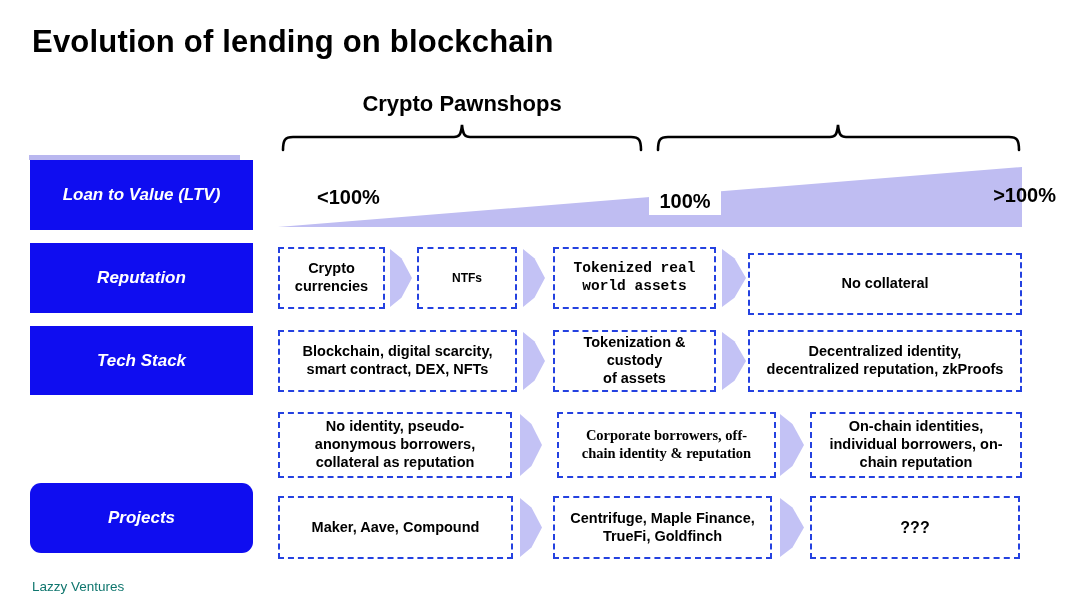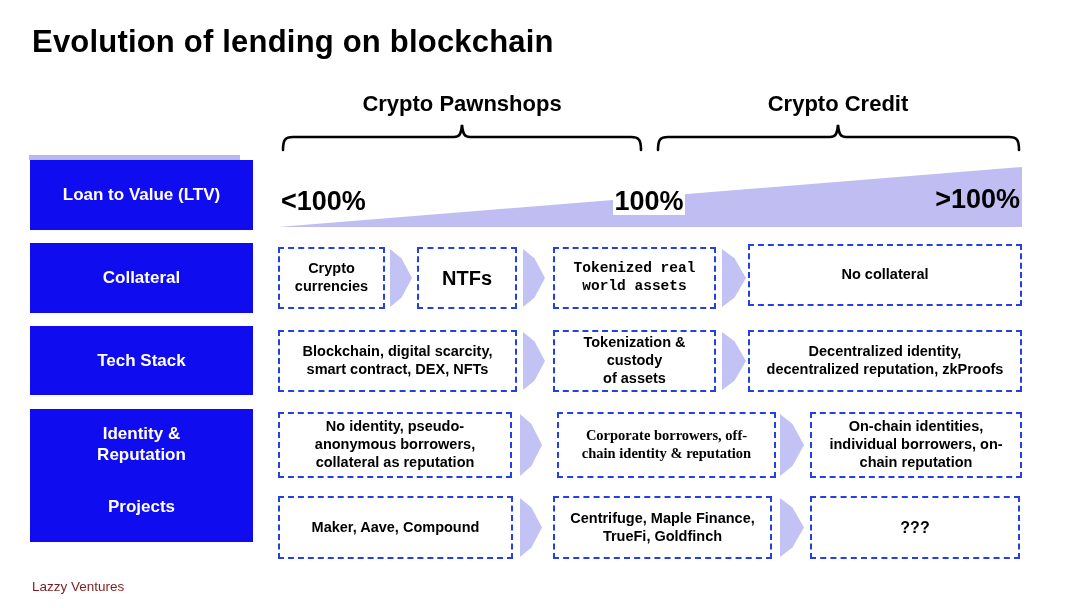--- a/index.html
+++ b/index.html
@@ -11,105 +11,102 @@
   .title{
     left:32px;top:24px;font-size:31px;font-weight:700;letter-spacing:.2px;white-space:nowrap;
   }
   .group-label{
     top:91px;width:260px;text-align:center;font-size:22px;font-weight:700;white-space:nowrap;
   }
   .bracket{stroke:#000;stroke-width:2.6;fill:none;stroke-linecap:round;}
   .rowlabel{
     left:30px;width:223px;height:70px;background:#0f0df0;color:#fff;
     display:flex;align-items:center;justify-content:center;text-align:center;
-    font-size:17px;font-weight:700;line-height:1.25;white-space:pre-line;
+    font-size:17px;font-weight:700;line-height:1.25;white-space:pre-line;font-style:italic;
   }
   .tri{
     left:278px;top:167px;width:744px;height:60px;background:#bfbdf2;
     clip-path:polygon(0 100%,100% 0,100% 100%);
   }
   .ltv-accent{left:29px;top:155px;width:211px;height:5px;background:#b9b7ef;}
-  .ltv-val{font-size:27px;font-weight:700;white-space:nowrap;}
+  .ltv-val{font-size:20px;font-weight:700;white-space:nowrap;margin-left:36px;}
   .ltv-mid{
     left:613px;top:188px;width:72px;height:27px;background:#fff;
     display:flex;align-items:center;justify-content:center;
   }
   .dbox{
     background:#fff;border:2px dashed #2441e0;box-sizing:border-box;
     display:flex;align-items:center;justify-content:center;text-align:center;
     font-size:14.5px;font-weight:700;line-height:1.22;white-space:pre-line;padding:2px 4px;
   }
   .arrow{
     background:#c3c2f5;
     clip-path:polygon(0 0,52% 16%,100% 50%,52% 84%,0 100%);
   }
-  .brand{left:32px;top:579px;font-size:13.5px;color:#7f1d1d;white-space:nowrap;}
+  .brand{left:32px;top:579px;font-size:13.5px;color:#0f766e;white-space:nowrap;}
 </style>
 </head>
 <body>
 
 <div id="slide">
 
   <div class="abs title">Evolution of lending on blockchain</div>
 
   <div class="abs group-label" style="left:332px;">Crypto Pawnshops</div>
-  <div class="abs group-label" style="left:708px;">Crypto Credit</div>
 
   <svg class="abs" style="left:281px;top:120px;" width="362" height="32" viewBox="0 0 362 32">
     <path class="bracket" d="M2,30 C2,20 4,17 12,17 L173,17 C178,17 180,15 181,5 C182,15 184,17 189,17 L350,17 C358,17 360,20 360,30"></path>
   </svg>
   <svg class="abs" style="left:656px;top:120px;" width="365" height="32" viewBox="0 0 365 32">
     <path class="bracket" d="M2,30 C2,20 4,17 12,17 L174,17 C179,17 181,15 182,5 C183,15 185,17 190,17 L353,17 C361,17 363,20 363,30"></path>
   </svg>
 
   <div class="abs ltv-accent"></div>
   <div class="abs rowlabel" style="top:160px;">Loan to Value (LTV)</div>
   <div class="abs tri"></div>
   <div class="abs ltv-val" style="left:281px;top:186px;">&lt;100%</div>
   <div class="abs ltv-mid ltv-val">
     <span>100%</span>
   </div>
   <div class="abs ltv-val" style="left:930px;top:184px;width:90px;text-align:right;">&gt;100%</div>
 
-  <div class="abs rowlabel" style="top:243px;">Collateral</div>
+  <div class="abs rowlabel" style="top:243px;">Reputation</div>
   <div class="abs dbox" style="left:278px;top:247px;width:107px;height:62px;">Crypto
 currencies</div>
   <div class="abs arrow" style="left:390px;top:249px;width:22px;height:58px;"></div>
-  <div class="abs dbox" style="left:417px;top:247px;width:100px;height:62px;font-size:20px;">NTFs</div>
+  <div class="abs dbox" style="left:417px;top:247px;width:100px;height:62px;font-size:12px;">NTFs</div>
   <div class="abs arrow" style="left:523px;top:249px;width:22px;height:58px;"></div>
   <div class="abs dbox" style="left:553px;top:247px;width:163px;height:62px;font-family:Liberation Mono, monospace;">Tokenized real
 world assets</div>
   <div class="abs arrow" style="left:722px;top:249px;width:24px;height:58px;"></div>
-  <div class="abs dbox" style="left:748px;top:244px;width:274px;height:62px;">No collateral</div>
+  <div class="abs dbox" style="left:748px;top:253px;width:274px;height:62px;">No collateral</div>
 
   <div class="abs rowlabel" style="top:326px;height:69px;">Tech Stack</div>
   <div class="abs dbox" style="left:278px;top:330px;width:239px;height:62px;">Blockchain, digital scarcity,
 smart contract, DEX, NFTs</div>
   <div class="abs arrow" style="left:523px;top:332px;width:22px;height:58px;"></div>
   <div class="abs dbox" style="left:553px;top:330px;width:163px;height:62px;">Tokenization &amp;
 custody
 of assets</div>
   <div class="abs arrow" style="left:722px;top:332px;width:24px;height:58px;"></div>
   <div class="abs dbox" style="left:748px;top:330px;width:274px;height:62px;">Decentralized identity,
 decentralized reputation, zkProofs</div>
 
-  <div class="abs rowlabel" style="top:409px;">Identity &amp;
-Reputation</div>
   <div class="abs dbox" style="left:278px;top:412px;width:234px;height:66px;">No identity, pseudo-
 anonymous borrowers,
 collateral as reputation</div>
   <div class="abs arrow" style="left:520px;top:414px;width:22px;height:62px;"></div>
   <div class="abs dbox" style="left:557px;top:412px;width:219px;height:66px;font-family:Liberation Serif, serif;">Corporate borrowers, off-
 chain identity &amp; reputation</div>
   <div class="abs arrow" style="left:780px;top:414px;width:24px;height:62px;"></div>
   <div class="abs dbox" style="left:810px;top:412px;width:212px;height:66px;">On-chain identities,
 individual borrowers, on-
 chain reputation</div>
 
-  <div class="abs rowlabel" style="top:472px;">Projects</div>
+  <div class="abs rowlabel" style="top:483px;border-radius:11px;">Projects</div>
   <div class="abs dbox" style="left:278px;top:496px;width:235px;height:63px;">Maker, Aave, Compound</div>
   <div class="abs arrow" style="left:520px;top:498px;width:22px;height:59px;"></div>
   <div class="abs dbox" style="left:553px;top:496px;width:219px;height:63px;">Centrifuge, Maple Finance,
 TrueFi, Goldfinch</div>
   <div class="abs arrow" style="left:780px;top:498px;width:24px;height:59px;"></div>
   <div class="abs dbox" style="left:810px;top:496px;width:210px;height:63px;font-size:16px;">???</div>
 
   <div class="abs brand">Lazzy Ventures</div>
 
 </div>

